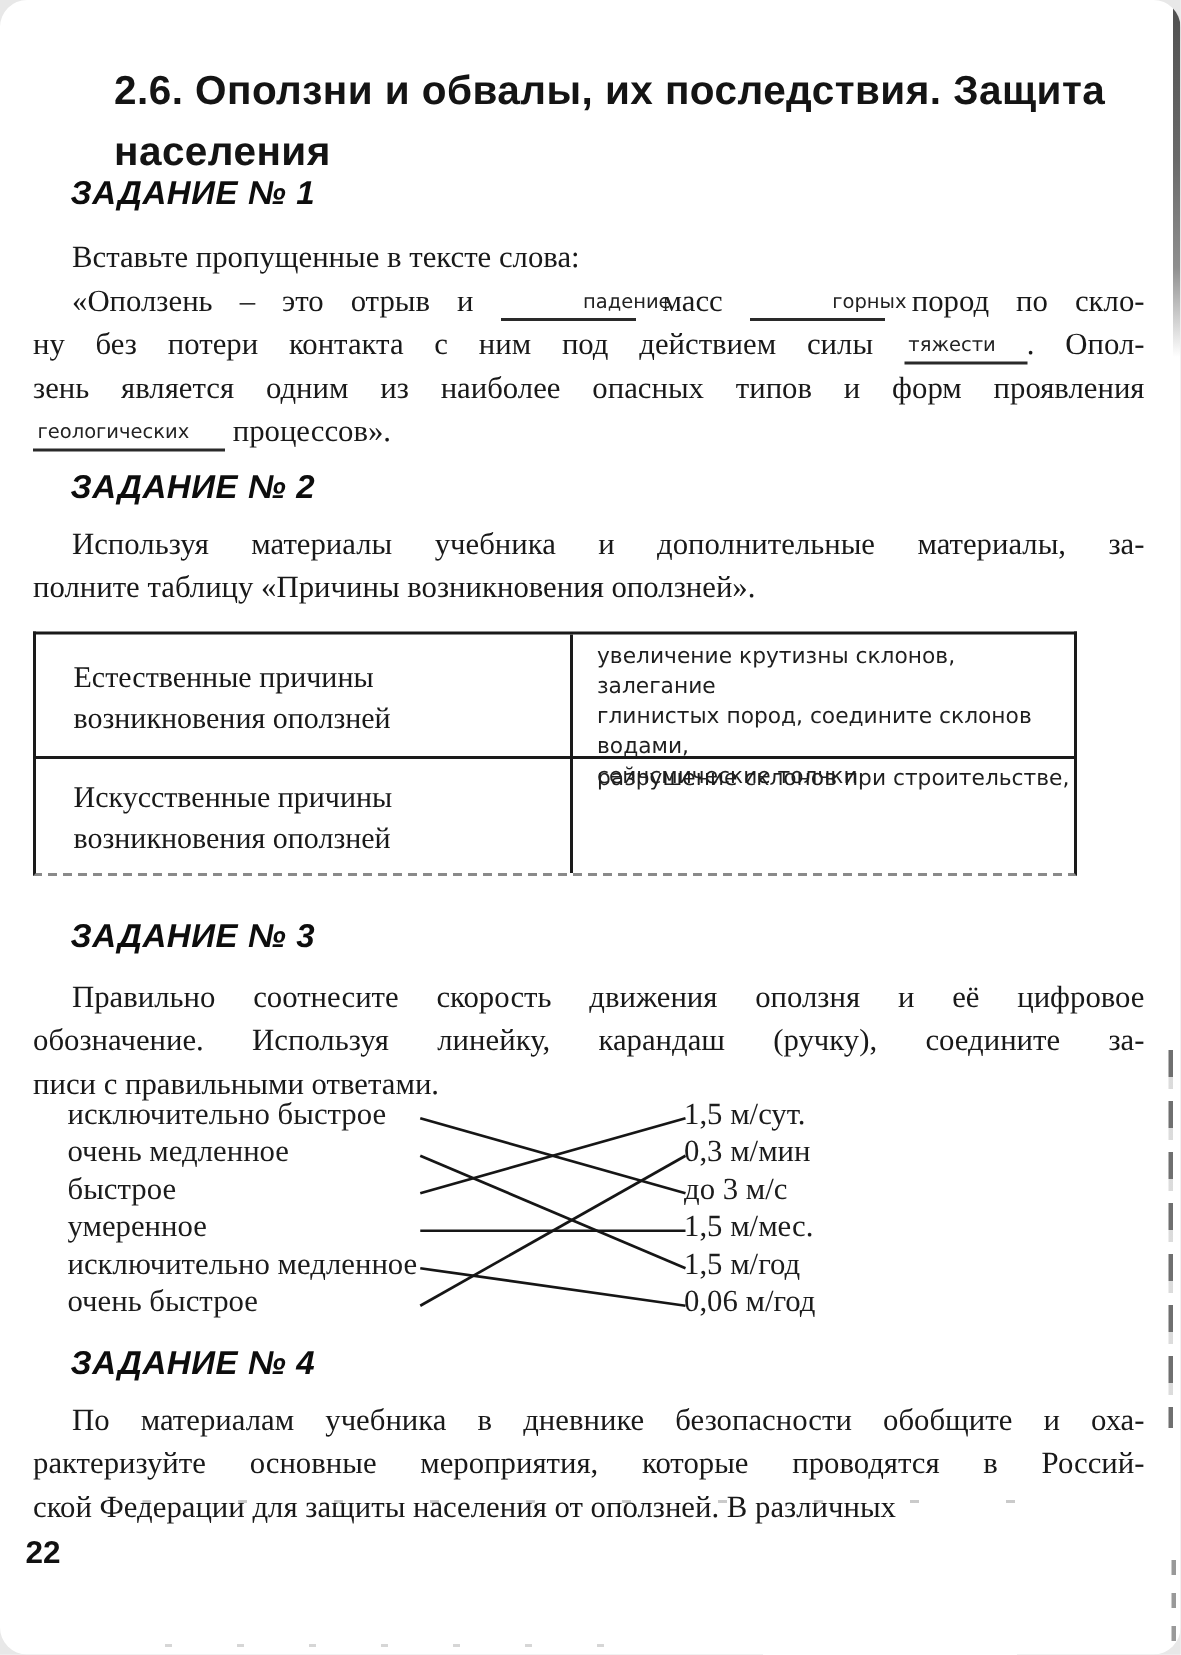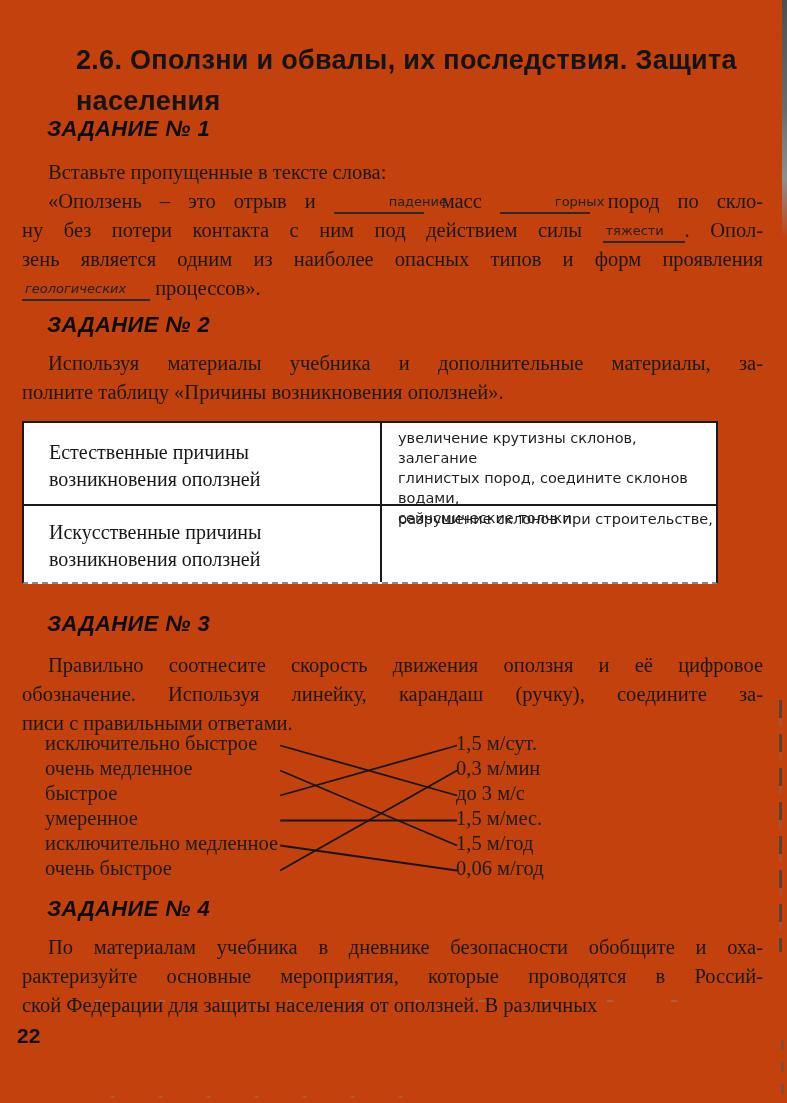--- a/index.html
+++ b/index.html
@@ -1,19 +1,20 @@
 <!DOCTYPE html>
 <html><head>
 <meta charset="utf-8">
 <style>
   html,body{margin:0;padding:0;background:#e8e8e8;}
   .page{
-    position:relative;width:787px;height:1103px;background:#c2410c;
+    position:relative;width:787px;height:1103px;background:#ffffff;
     overflow:hidden;font-family:"Liberation Serif",serif;color:#1c1c1c;
     margin:0 auto;
+    border-radius:18px;
   }
   
   .title{
     position:absolute;top:40px;left:76px;width:676px;
     font-family:"Liberation Sans",sans-serif;font-weight:700;
     font-size:27px;line-height:41px;color:#141414;letter-spacing:.3px;
   }
   
   .task-h{
     position:absolute;left:47px;
@@ -99,21 +100,21 @@
     <div>2.6. Оползни и обвалы, их последствия. Защита</div>
     <div>населения</div>
   </div>
 
   <div class="task-h" id="h-t1">ЗАДАНИЕ № 1</div>
   <div class="para" id="p-t1">
       <div class="line ind">Вставьте пропущенные в тексте слова:</div>
       <div class="line j ind"><span>«Оползень – это отрыв и</span> <span class="blank" style="width: 90px;"><span class="ans">падение</span></span> <span>масс</span> <span class="blank" style="width: 90px;"><span class="ans">горных</span></span> <span>пород по скло-</span></div>
       <div class="line j"><span>ну без потери контакта с ним под действием силы</span> <span class="blank" style="width: 82px;"><span class="ans">тяжести</span></span><span>. Опол-</span></div>
       <div class="line j">зень является одним из наиболее опасных типов и форм проявления</div>
-      <div class="line"><span class="blank" style="width: 128px; font-style: italic;"><span class="ans">геологических</span></span> <span>процессов».</span></div>
+      <div class="line"><span class="blank" style="width: 128px;"><span class="ans">геологических</span></span> <span>процессов».</span></div>
     </div>
 
   <div class="task-h" id="h-t2">ЗАДАНИЕ № 2</div>
   <div class="para" id="p-t2">
       <div class="line j ind">Используя материалы учебника и дополнительные материалы, за-</div>
       <div class="line">полните таблицу «Причины возникновения оползней».</div>
     </div>
 
   <div class="ctable">
     <div class="trow r1">

